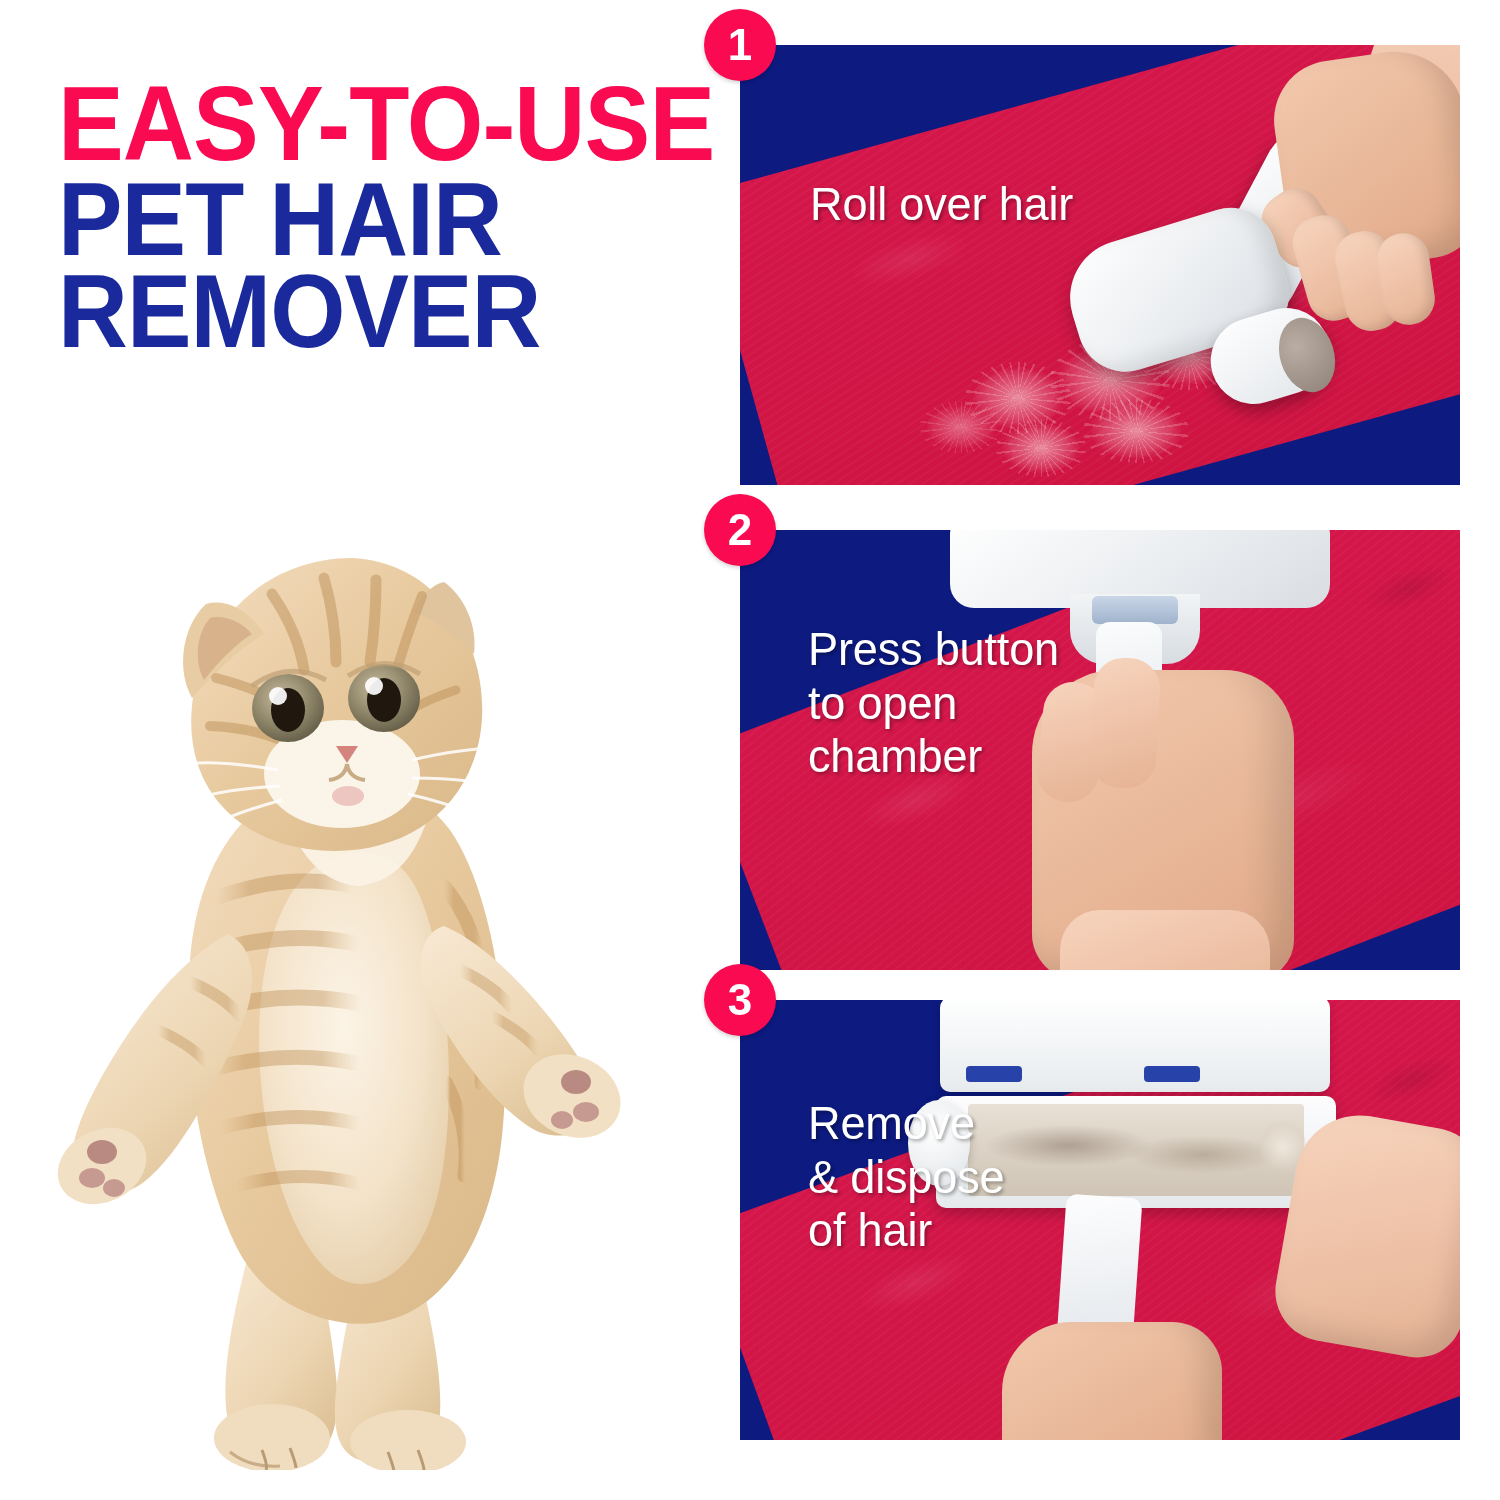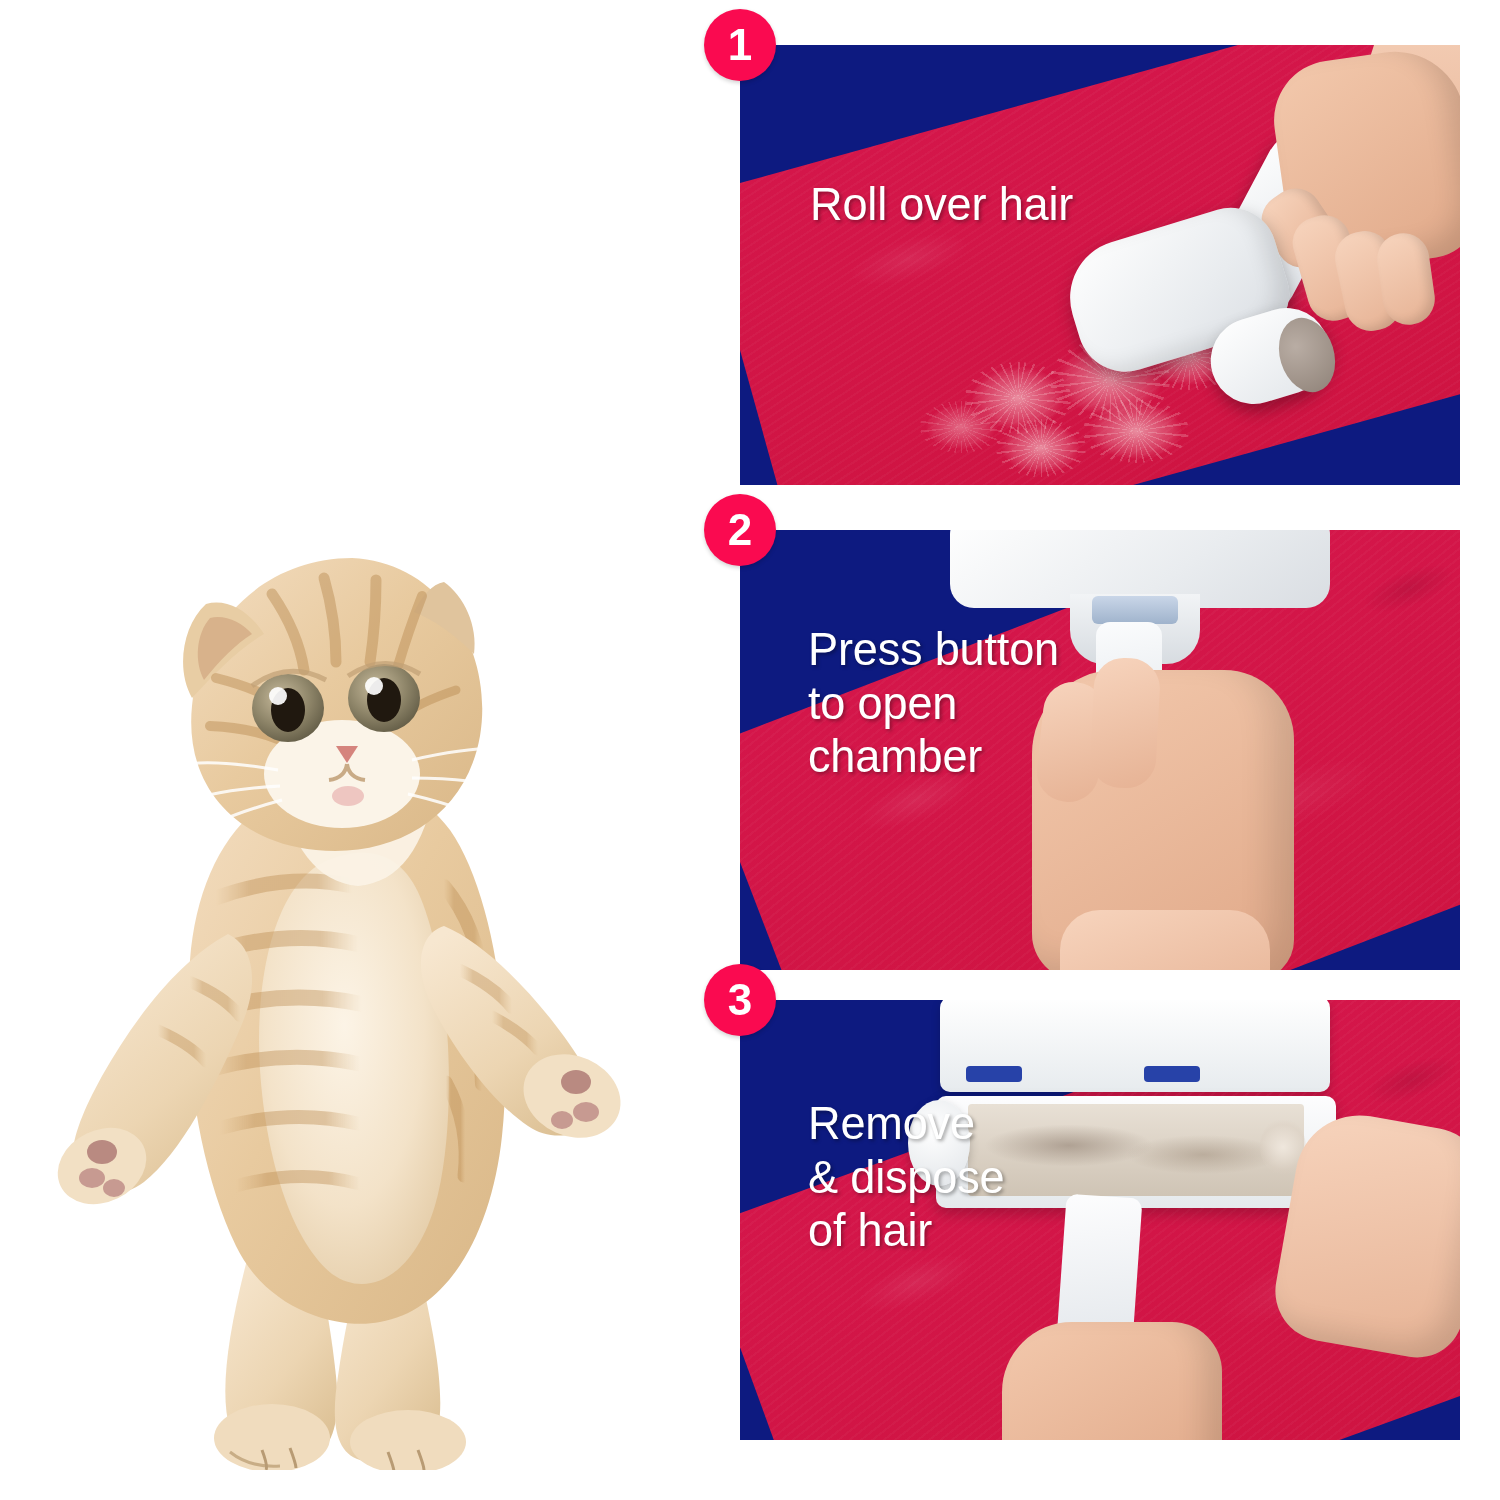--- a/index.html
+++ b/index.html
@@ -388,20 +388,25 @@
 
   .hidden-layer { position: absolute; inset: 0; pointer-events: none; }
 </style>
 </head>
 <body>
 
 <div class="page">
 
   <div class="left-col">
 
+    <div class="headline">
+      <span class="headline-line l1">EASY-TO-USE</span>
+      <span class="headline-line l2">PET HAIR</span>
+      <span class="headline-line l3">REMOVER</span>
+    </div>
 
     <div class="cat-wrap">
       <svg class="cat" viewBox="0 0 640 940" xmlns="http://www.w3.org/2000/svg">
         <defs>
           <linearGradient id="furA" x1="0" y1="0" x2="1" y2="1">
             <stop offset="0%" stop-color="#f3ddc0"></stop>
             <stop offset="45%" stop-color="#e8ca9f"></stop>
             <stop offset="100%" stop-color="#d9b787"></stop>
           </linearGradient>
           <linearGradient id="furB" x1="0.2" y1="0" x2="0.8" y2="1">

